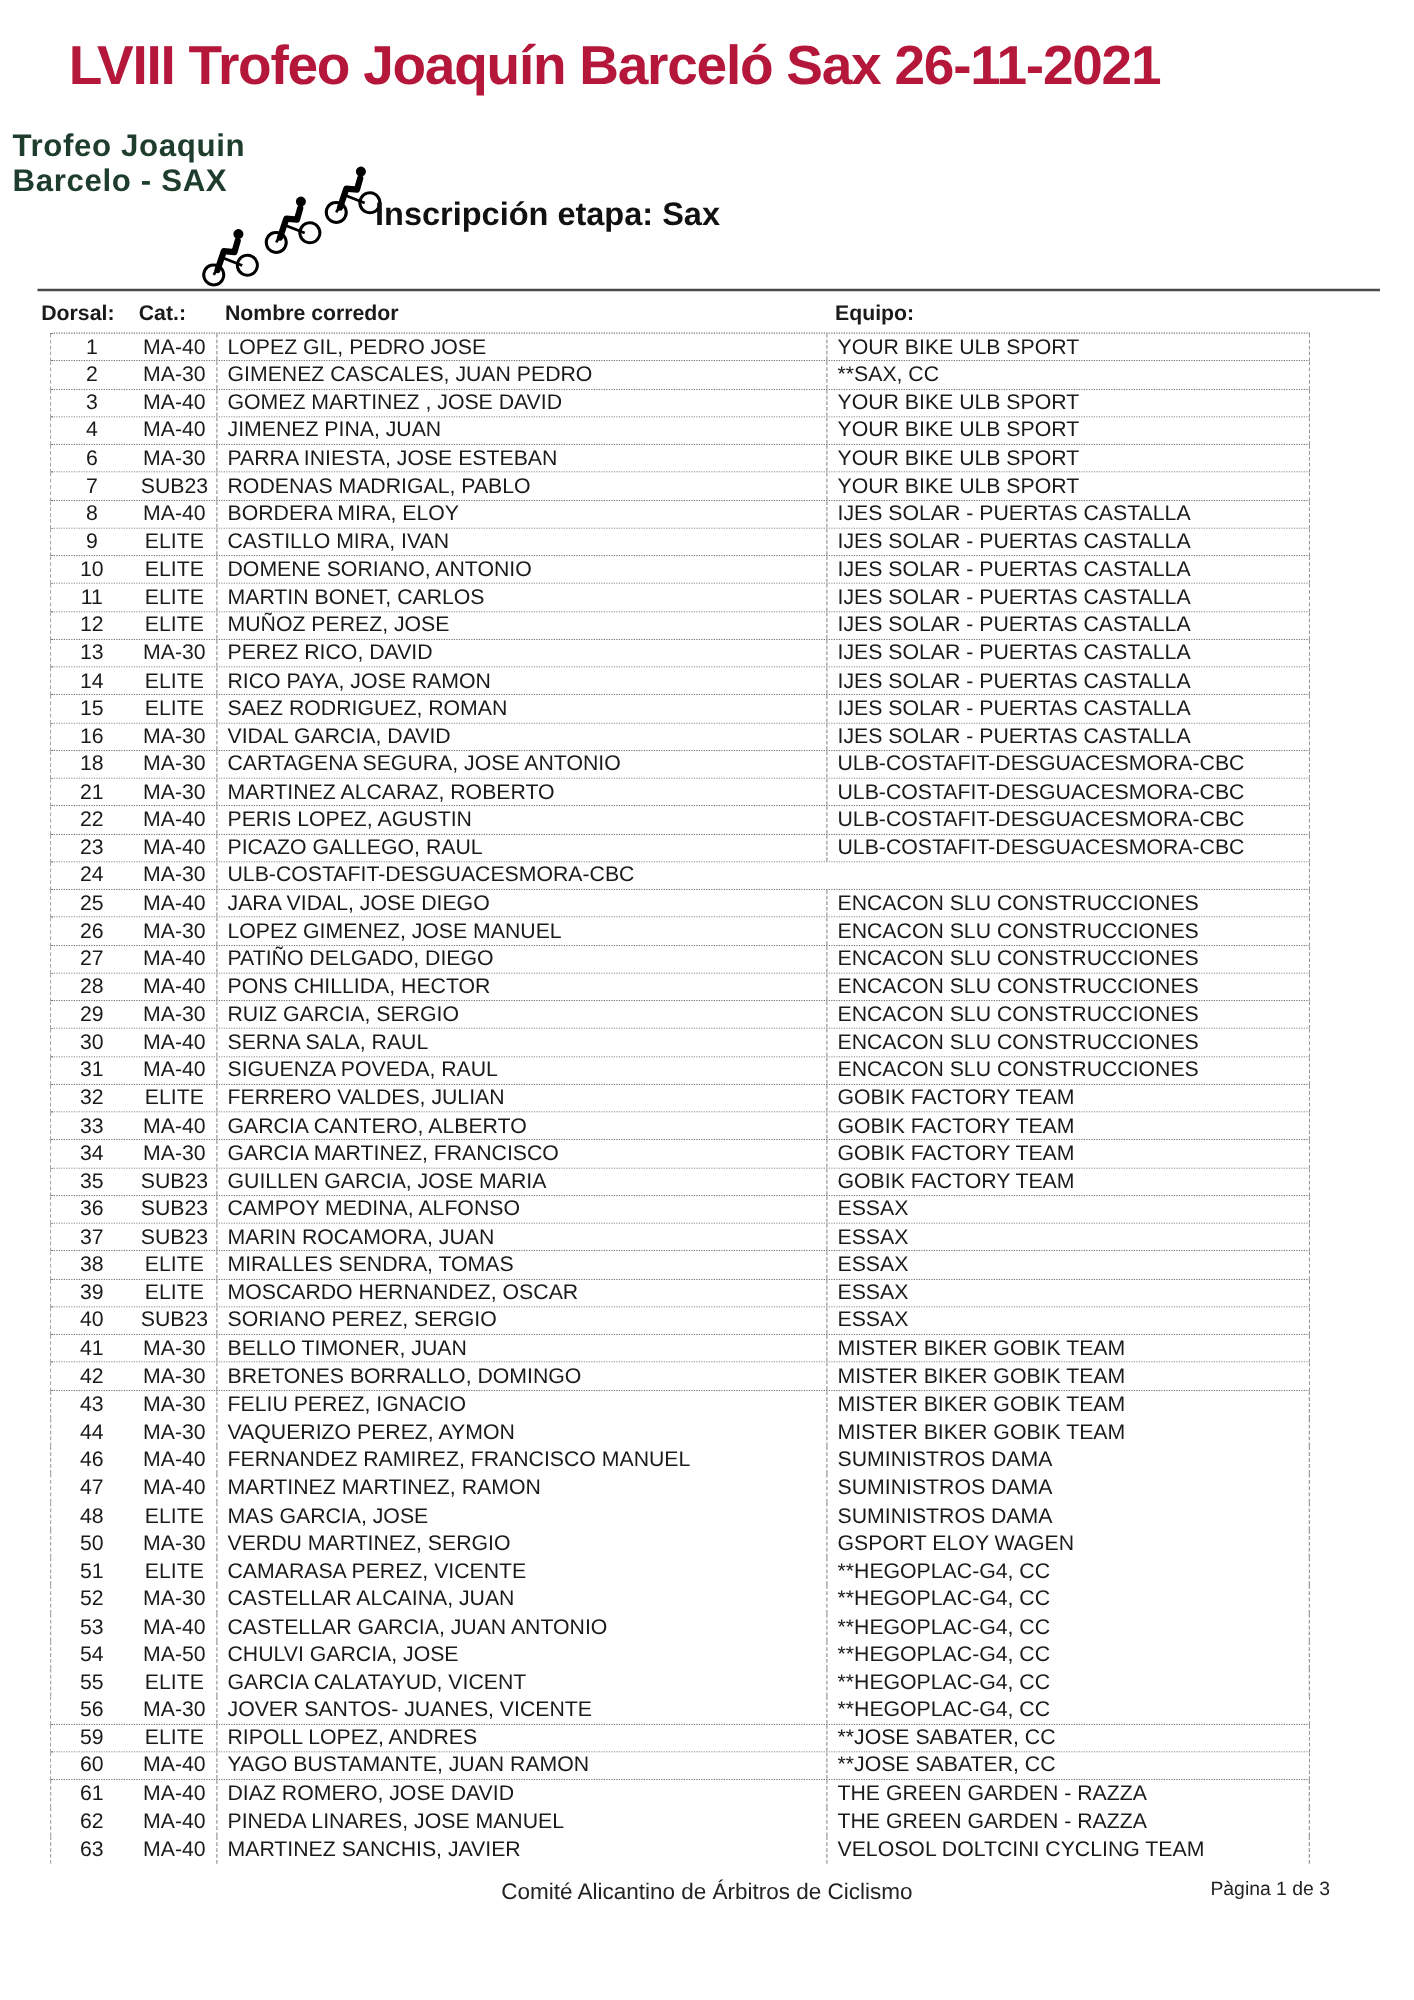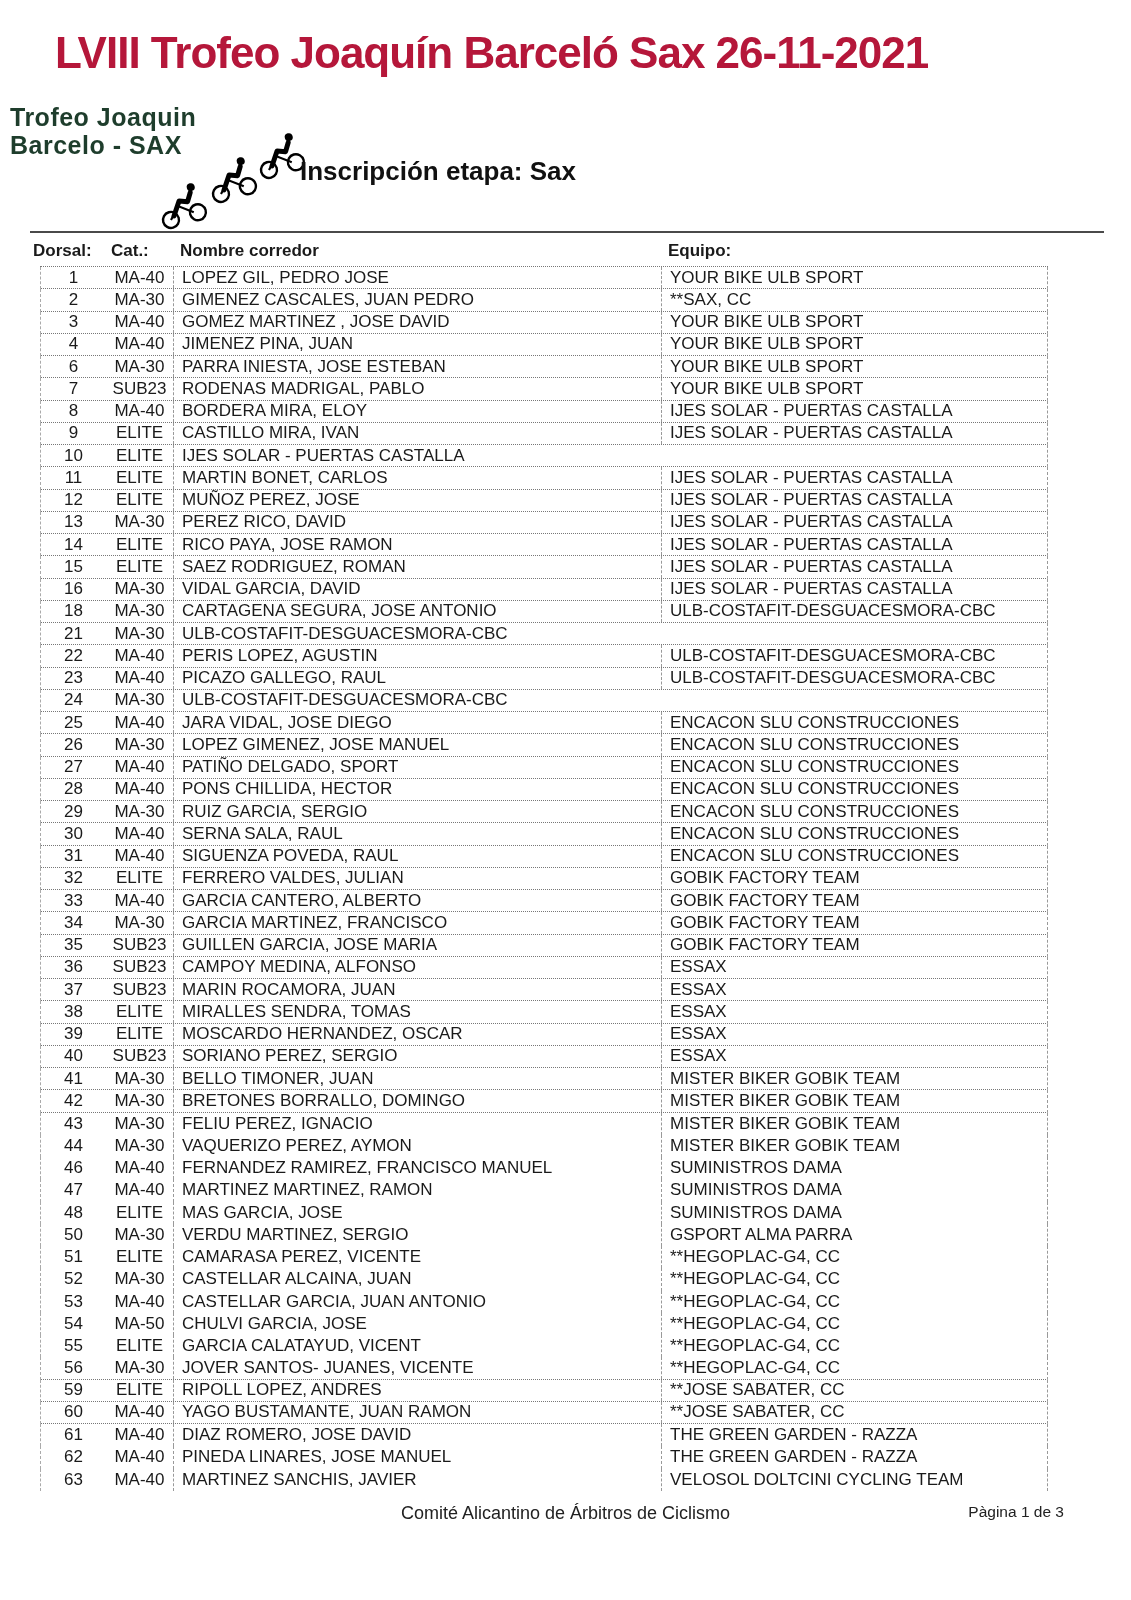--- a/index.html
+++ b/index.html
@@ -170,20 +170,21 @@
       </div>
       <div class="trow hsep">
         <div class="cell-dorsal">9</div>
         <div class="cell-cat">ELITE</div>
         <div class="cell-name">CASTILLO MIRA, IVAN</div>
         <div class="cell-team">IJES SOLAR - PUERTAS CASTALLA</div>
       </div>
       <div class="trow hsep">
         <div class="cell-dorsal">10</div>
         <div class="cell-cat">ELITE</div>
+        <div class="cell-name">DOMENE SORIANO, ANTONIO</div>
         <div class="cell-team">IJES SOLAR - PUERTAS CASTALLA</div>
       </div>
       <div class="trow hsep">
         <div class="cell-dorsal">11</div>
         <div class="cell-cat">ELITE</div>
         <div class="cell-name">MARTIN BONET, CARLOS</div>
         <div class="cell-team">IJES SOLAR - PUERTAS CASTALLA</div>
       </div>
       <div class="trow hsep">
         <div class="cell-dorsal">12</div>
@@ -217,20 +218,21 @@
       </div>
       <div class="trow hsep">
         <div class="cell-dorsal">18</div>
         <div class="cell-cat">MA-30</div>
         <div class="cell-name">CARTAGENA SEGURA, JOSE ANTONIO</div>
         <div class="cell-team">ULB-COSTAFIT-DESGUACESMORA-CBC</div>
       </div>
       <div class="trow hsep">
         <div class="cell-dorsal">21</div>
         <div class="cell-cat">MA-30</div>
+        <div class="cell-name">MARTINEZ ALCARAZ, ROBERTO</div>
         <div class="cell-team">ULB-COSTAFIT-DESGUACESMORA-CBC</div>
       </div>
       <div class="trow hsep">
         <div class="cell-dorsal">22</div>
         <div class="cell-cat">MA-40</div>
         <div class="cell-name">PERIS LOPEZ, AGUSTIN</div>
         <div class="cell-team">ULB-COSTAFIT-DESGUACESMORA-CBC</div>
       </div>
       <div class="trow hsep">
         <div class="cell-dorsal">23</div>
@@ -251,21 +253,21 @@
       </div>
       <div class="trow hsep">
         <div class="cell-dorsal">26</div>
         <div class="cell-cat">MA-30</div>
         <div class="cell-name">LOPEZ GIMENEZ, JOSE MANUEL</div>
         <div class="cell-team">ENCACON SLU CONSTRUCCIONES</div>
       </div>
       <div class="trow hsep">
         <div class="cell-dorsal">27</div>
         <div class="cell-cat">MA-40</div>
-        <div class="cell-name">PATIÑO DELGADO, SPORT</div>
+        <div class="cell-name">PATIÑO DELGADO, DIEGO</div>
         <div class="cell-team">ENCACON SLU CONSTRUCCIONES</div>
       </div>
       <div class="trow hsep">
         <div class="cell-dorsal">28</div>
         <div class="cell-cat">MA-40</div>
         <div class="cell-name">PONS CHILLIDA, HECTOR</div>
         <div class="cell-team">ENCACON SLU CONSTRUCCIONES</div>
       </div>
       <div class="trow hsep">
         <div class="cell-dorsal">29</div>
@@ -378,21 +380,21 @@
       <div class="trow">
         <div class="cell-dorsal">48</div>
         <div class="cell-cat">ELITE</div>
         <div class="cell-name">MAS GARCIA, JOSE</div>
         <div class="cell-team">SUMINISTROS DAMA</div>
       </div>
       <div class="trow">
         <div class="cell-dorsal">50</div>
         <div class="cell-cat">MA-30</div>
         <div class="cell-name">VERDU MARTINEZ, SERGIO</div>
-        <div class="cell-team">GSPORT ALMA PARRA</div>
+        <div class="cell-team">GSPORT ELOY WAGEN</div>
       </div>
       <div class="trow">
         <div class="cell-dorsal">51</div>
         <div class="cell-cat">ELITE</div>
         <div class="cell-name">CAMARASA PEREZ, VICENTE</div>
         <div class="cell-team">**HEGOPLAC-G4, CC</div>
       </div>
       <div class="trow">
         <div class="cell-dorsal">52</div>
         <div class="cell-cat">MA-30</div>

